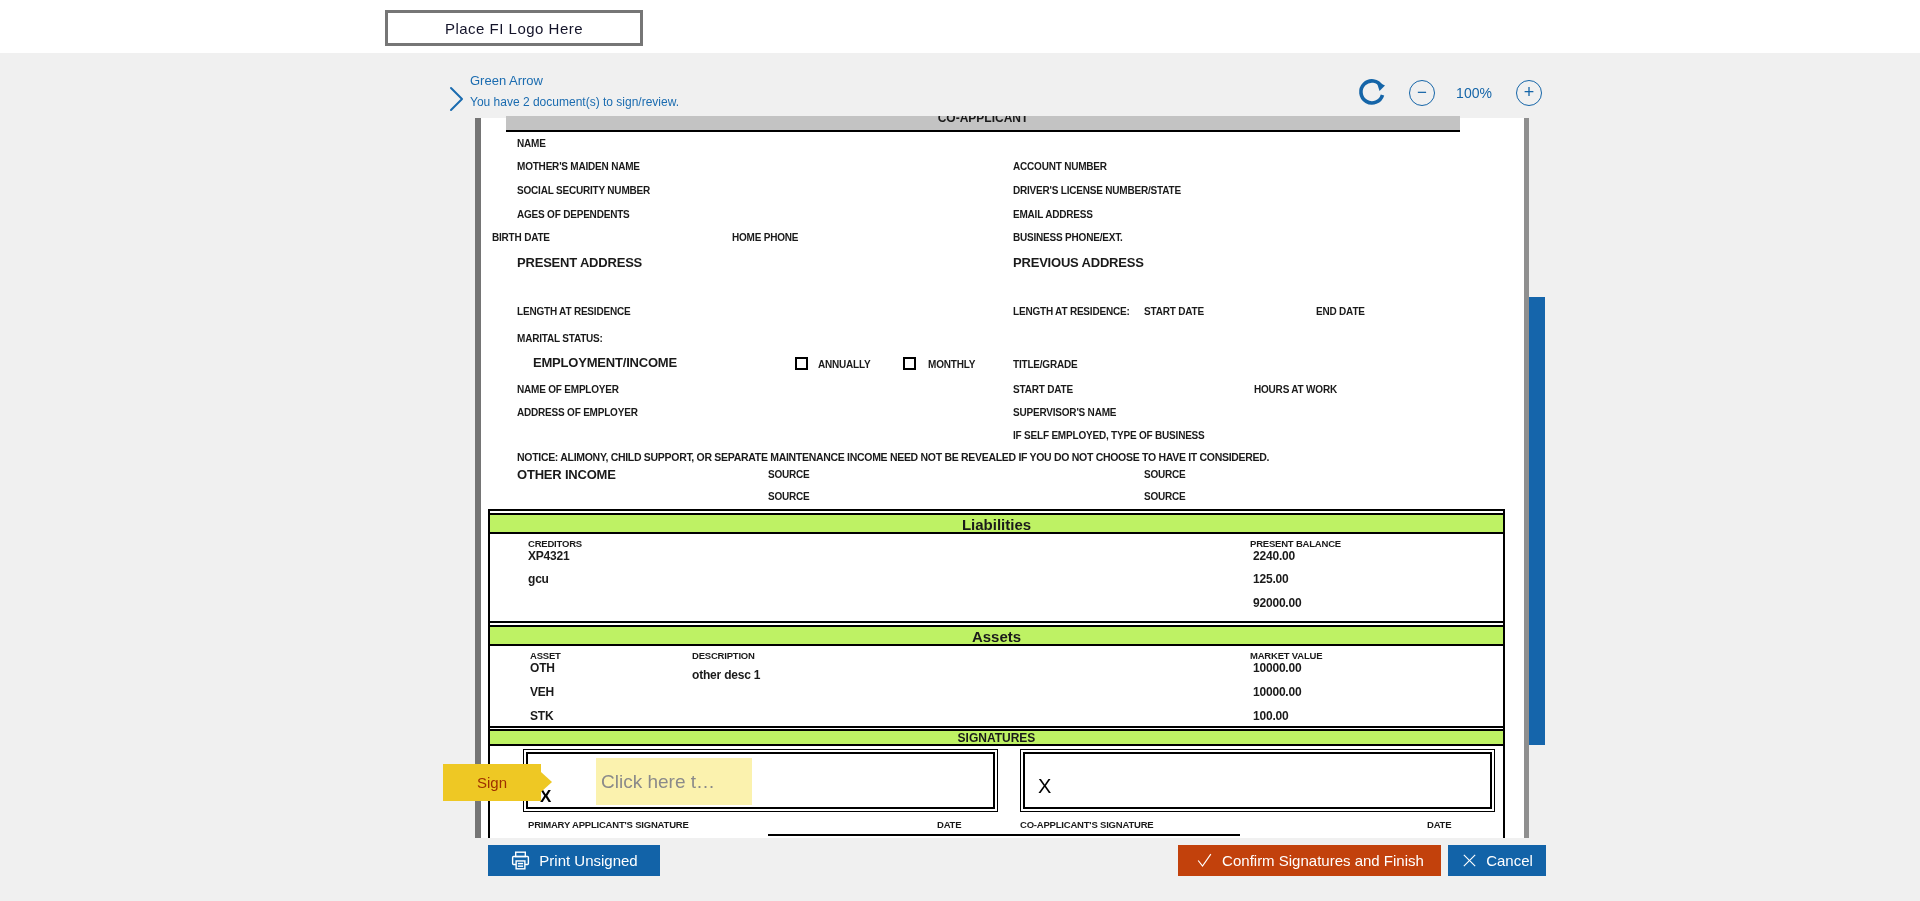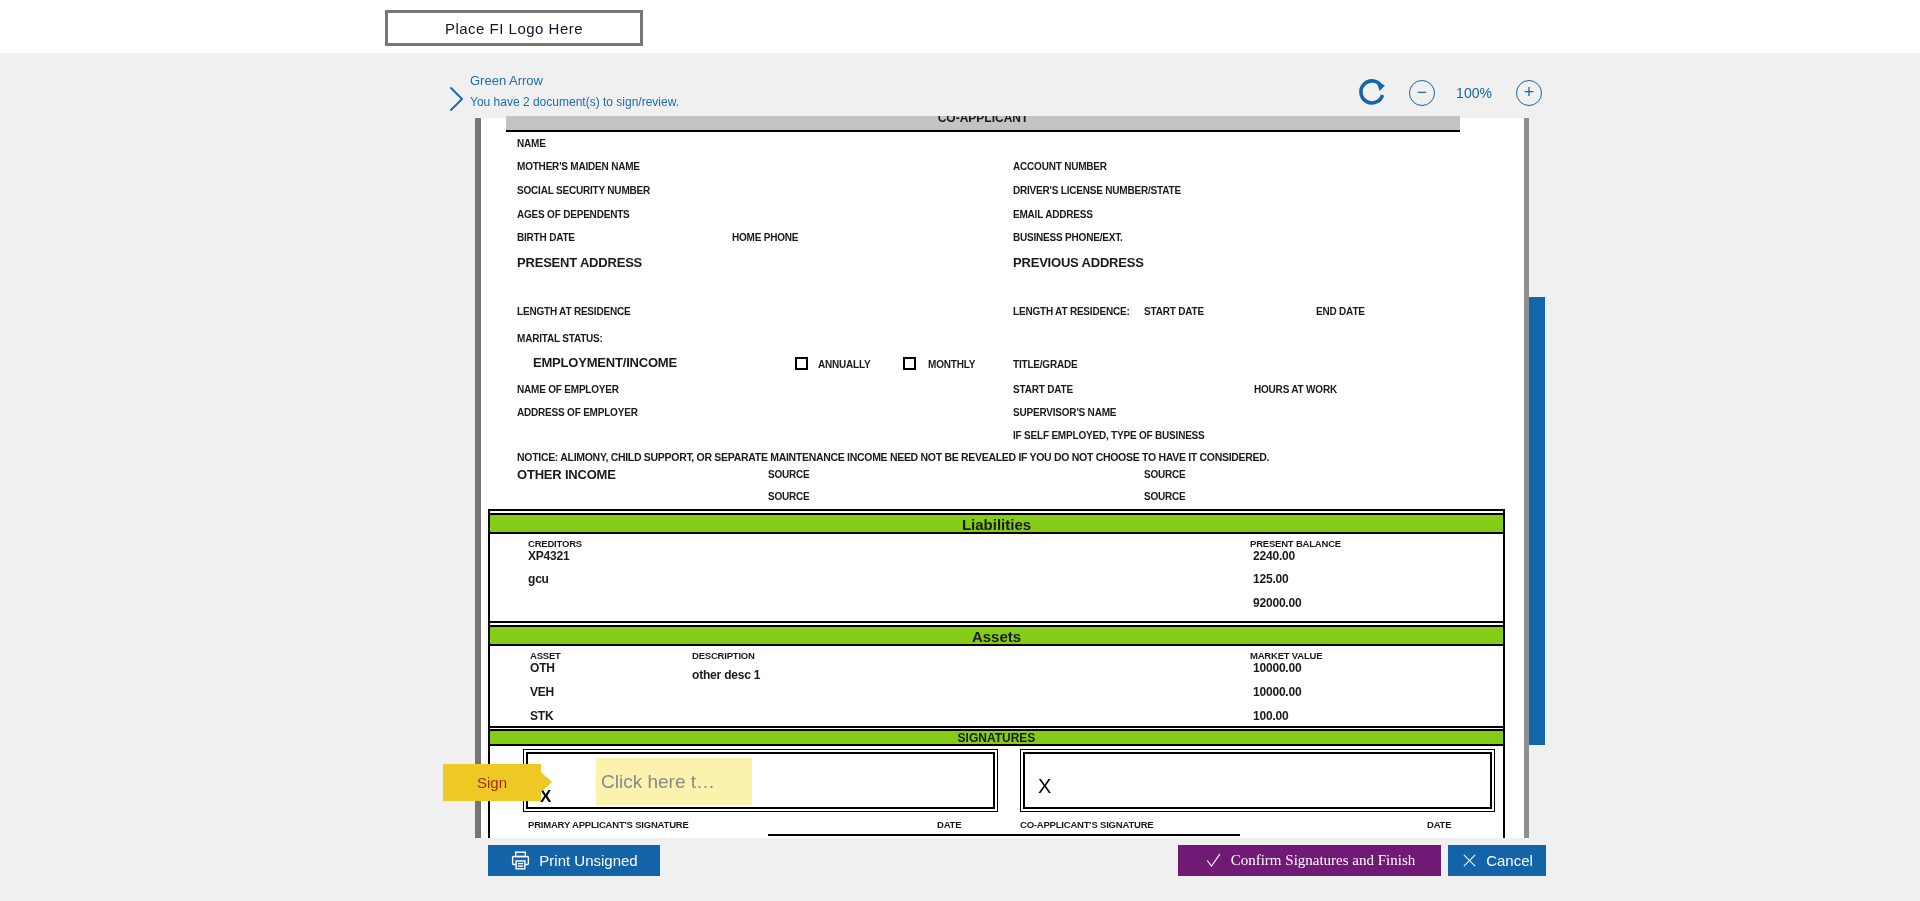--- a/index.html
+++ b/index.html
@@ -27,40 +27,40 @@
   .lbl{font-size:10px;font-weight:bold;letter-spacing:-0.2px;white-space:nowrap;}
   .big{font-size:13px;font-weight:bold;letter-spacing:-0.2px;white-space:nowrap;}
   .val{font-size:12px;font-weight:bold;letter-spacing:-0.2px;white-space:nowrap;}
   .colh{font-size:9.5px;font-weight:bold;letter-spacing:-0.2px;white-space:nowrap;}
   .notice{font-size:10.5px;font-weight:bold;letter-spacing:-0.3px;white-space:nowrap;}
   .coapp-bar{left:506px;top:116px;width:954px;height:14px;background:#c3c3c3;border-bottom:2px solid #000;overflow:hidden;}
   .coapp-bar span{position:absolute;left:0;top:-5px;width:100%;text-align:center;font-size:12px;font-weight:bold;}
   .checkbox{width:13px;height:13px;border:2px solid #000;background:#fff;box-sizing:border-box;}
   .section{border-left:2px solid #000;border-right:2px solid #000;box-sizing:border-box;}
   .section-topline{height:2px;background:#000;}
-  .section-bar{background:#84cc16;border-top:2px solid #000;border-bottom:2px solid #000;
+  .section-bar{background:#bef264;border-top:2px solid #000;border-bottom:2px solid #000;
     text-align:center;font-weight:bold;box-sizing:border-box;}
   
   .sig-box{border:1.5px solid #000;background:#fff;box-sizing:border-box;}
   .sig-box .inner{position:absolute;left:2px;top:2px;right:2px;bottom:2px;border:2.5px solid #000;}
   .x-mark{font-weight:bold;color:#000;}
   .sign-tab{left:443px;top:764px;width:98px;height:37px;background:#eec824;cursor:pointer;
     display:flex;align-items:center;justify-content:center;}
   .sign-tab .tab-label{color:#9e3000;font-size:15px;}
   .sign-tab::after{content:"";position:absolute;right:-11px;top:8px;width:0;height:0;
     border-top:10px solid transparent;border-bottom:10px solid transparent;border-left:11px solid #eec824;}
   .sign-highlight{left:550px;top:758px;width:156px;height:47px;background:#fbf2ae;cursor:pointer;
     display:flex;align-items:center;margin-left:46px;}
   .sign-highlight span{color:#8a8a8a;font-size:19px;padding-left:5px;white-space:nowrap;}
   .divider-line{left:768px;top:834px;width:472px;height:2px;background:#000;}
   
   .btn{height:31px;display:flex;align-items:center;justify-content:center;gap:8px;
     color:#fff;font-size:15px;cursor:pointer;box-sizing:border-box;}
   .btn-blue{background:#1263a8;}
-  .btn-gray{background:#701a75;font-family:Liberation Serif, serif;}
+  .btn-gray{background:#c2410c;}
 </style>
 </head>
 <body>
 
 <div class="abs topbar"></div>
 <div class="abs logo-box">
   <span>Place FI Logo Here</span>
 </div>
 
 <div class="abs" style="left:448px;top:86px;">
@@ -91,21 +91,21 @@
 <div class="abs scroll-thumb"></div>
 
 <div class="abs coapp-bar">
   <span>CO-APPLICANT</span>
 </div>
 
 <div class="abs lbl" style="left:517px;top:138px;text-align:right;">NAME</div>
 <div class="abs lbl" style="left:517px;top:161px;">MOTHER'S MAIDEN NAME</div>
 <div class="abs lbl" style="left:517px;top:185px;">SOCIAL SECURITY NUMBER</div>
 <div class="abs lbl" style="left:517px;top:209px;">AGES OF DEPENDENTS</div>
-<div class="abs lbl" style="left:517px;top:232px;">BIRTH DATE</div>
+<div class="abs lbl" style="left:492px;top:232px;">BIRTH DATE</div>
 <div class="abs lbl" style="left:732px;top:232px;">HOME PHONE</div>
 
 <div class="abs lbl" style="left:1013px;top:161px;">ACCOUNT NUMBER</div>
 <div class="abs lbl" style="left:1013px;top:185px;">DRIVER'S LICENSE NUMBER/STATE</div>
 <div class="abs lbl" style="left:1013px;top:209px;">EMAIL ADDRESS</div>
 <div class="abs lbl" style="left:1013px;top:232px;">BUSINESS PHONE/EXT.</div>
 
 <div class="abs big" style="left:517px;top:255px;">PRESENT ADDRESS</div>
 <div class="abs big" style="left:1013px;top:255px;">PREVIOUS ADDRESS</div>
 <div class="abs lbl" style="left:517px;top:306px;">LENGTH AT RESIDENCE</div>

